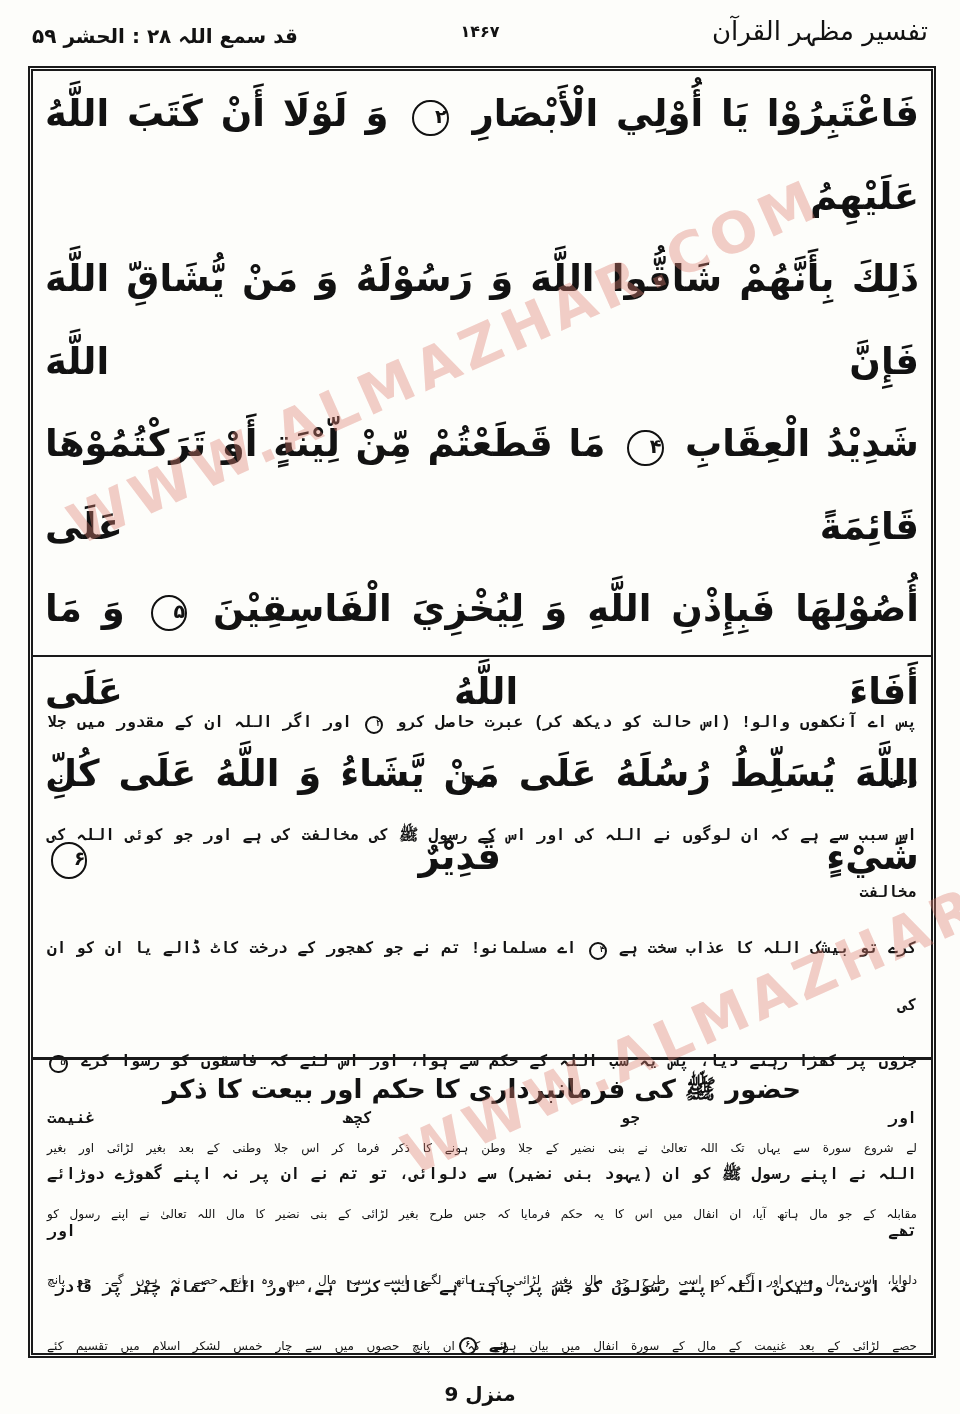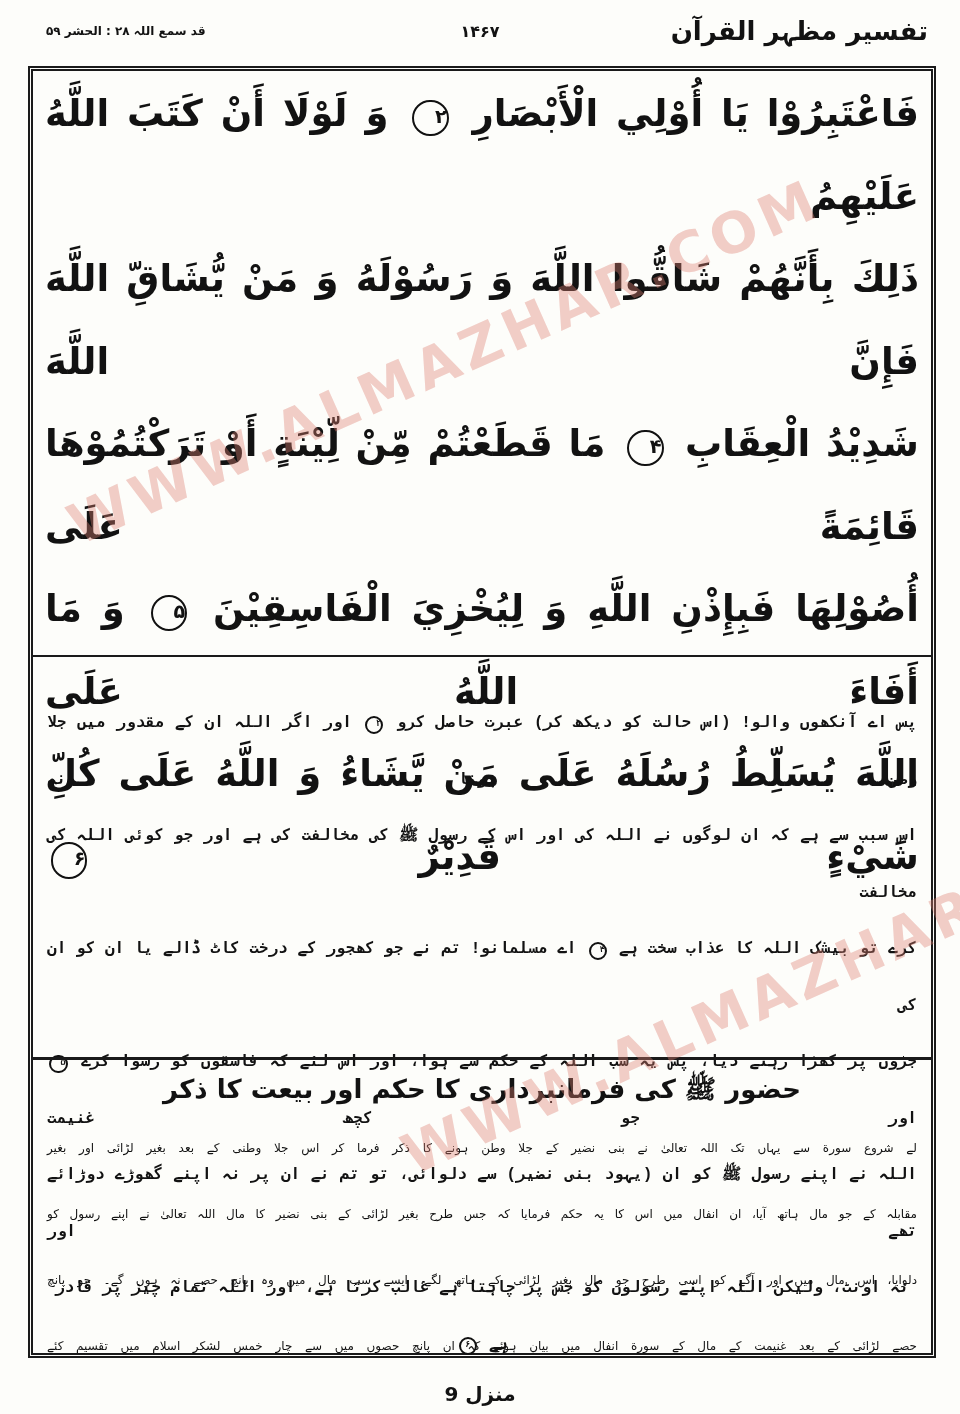--- a/index.html
+++ b/index.html
@@ -3,23 +3,23 @@
 <meta charset="utf-8">
 <style>
   html,body{margin:0;padding:0;}
   body{
     width:960px;height:1414px;position:relative;overflow:hidden;
     background:#fdfdfa;color:#121212;
     font-family:"DejaVu Sans", sans-serif;
   }
   
   .header{position:absolute;top:8px;left:30px;right:30px;height:52px;direction:rtl;}
-  .hdr-title{position:absolute;right:2px;top:8px;font-size:26px;font-weight:bold;}
+  .hdr-title{position:absolute;right:2px;top:8px;font-size:26px;font-weight:normal;}
   .hdr-page{position:absolute;left:50%;transform:translateX(-50%);top:14px;font-size:16px;font-weight:bold;letter-spacing:2px;}
-  .hdr-juz{position:absolute;left:16px;top:16px;font-size:12px;font-weight:bold;}
+  .hdr-juz{position:absolute;left:2px;top:16px;font-size:20px;font-weight:bold;}
   
   .frame{position:absolute;left:28px;right:24px;top:66px;bottom:56px;border:5px double #1a1a1a;}
   .quran-box{position:absolute;left:12px;right:12px;top:2px;height:580px;}
   .q-line{direction:rtl;font-size:37px;font-weight:bold;line-height:82.5px;
           text-align:justify;text-align-last:justify;}
   .divider{position:absolute;left:0;right:0;border-top:2px solid #1a1a1a;}
   .div1{top:584px;}
   .div2{top:986px;border-top:3px solid #1a1a1a;}
   .trans-box{position:absolute;left:14px;right:14px;top:624px;height:396px;font-family:Liberation Mono, monospace;}
   .t-line{direction:rtl;font-size:16px;font-weight:bold;line-height:56.5px;

